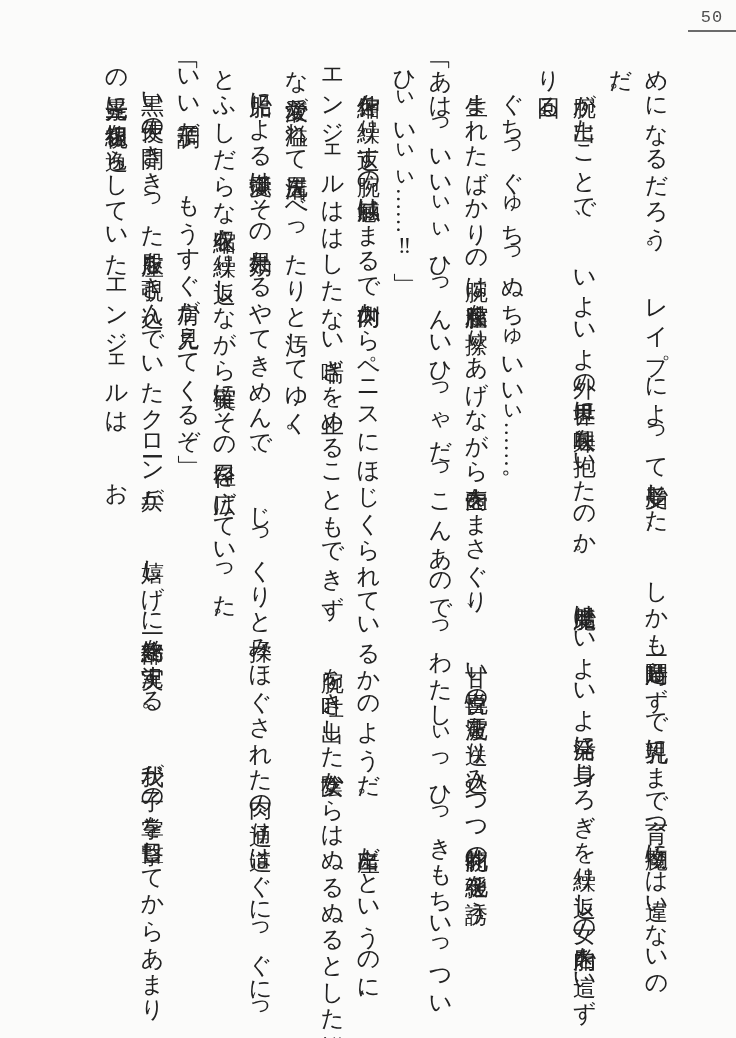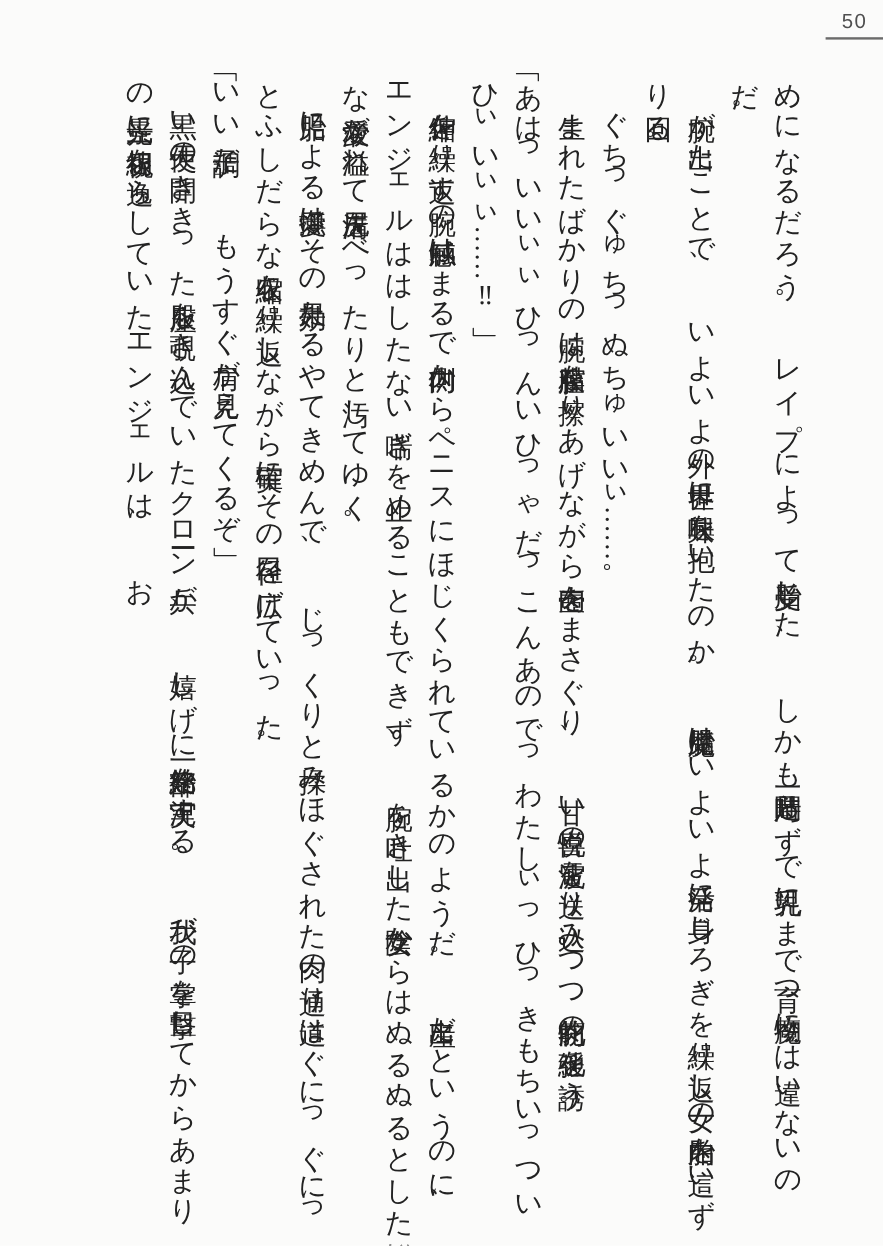--- a/index.html
+++ b/index.html
@@ -14,21 +14,21 @@
     overflow: hidden;
   }
   .page-number-wrap {
     position: absolute;
     top: 8px;
     right: 0;
     width: 48px;
     text-align: center;
     padding-bottom: 3px;
     border-bottom: 2px solid #6b6b6b;
-    font-family: Liberation Sans, sans-serif;
+    font-family: Liberation Mono, monospace;
     font-size: 17px;
     letter-spacing: 1px;
     color: #4f4f4f;
   }
   .text-flow {
     position: absolute;
     top: 54px;
     right: 62px;
     height: 970px;
     width: 620px;

